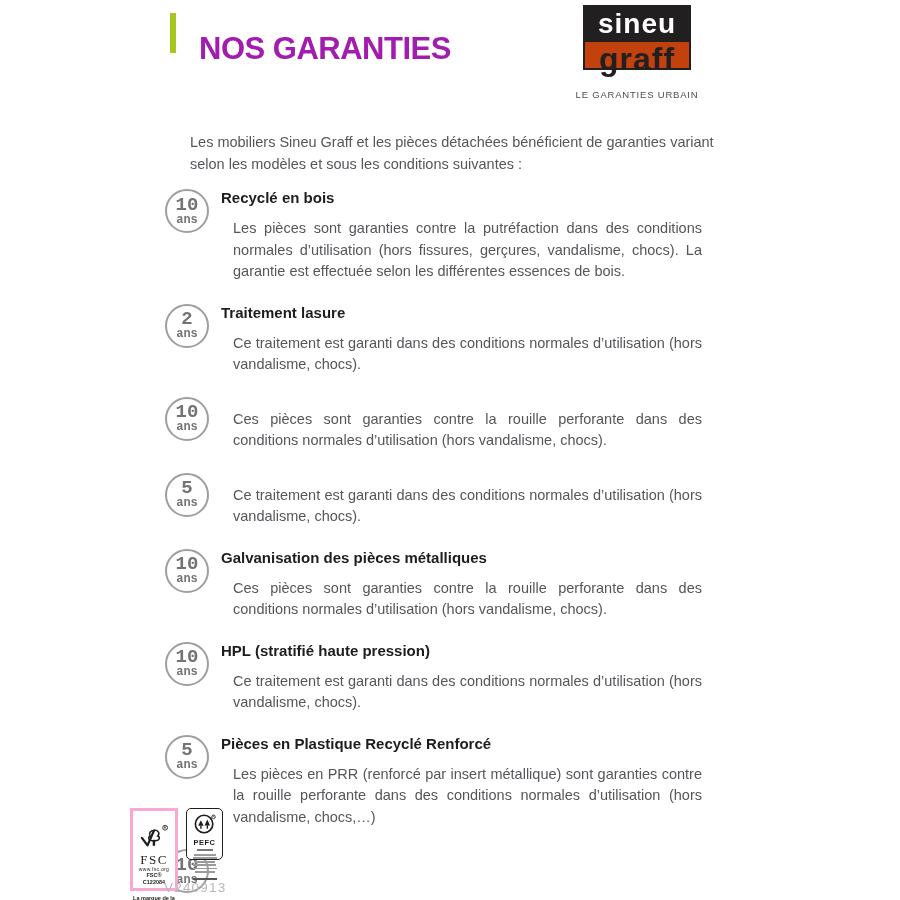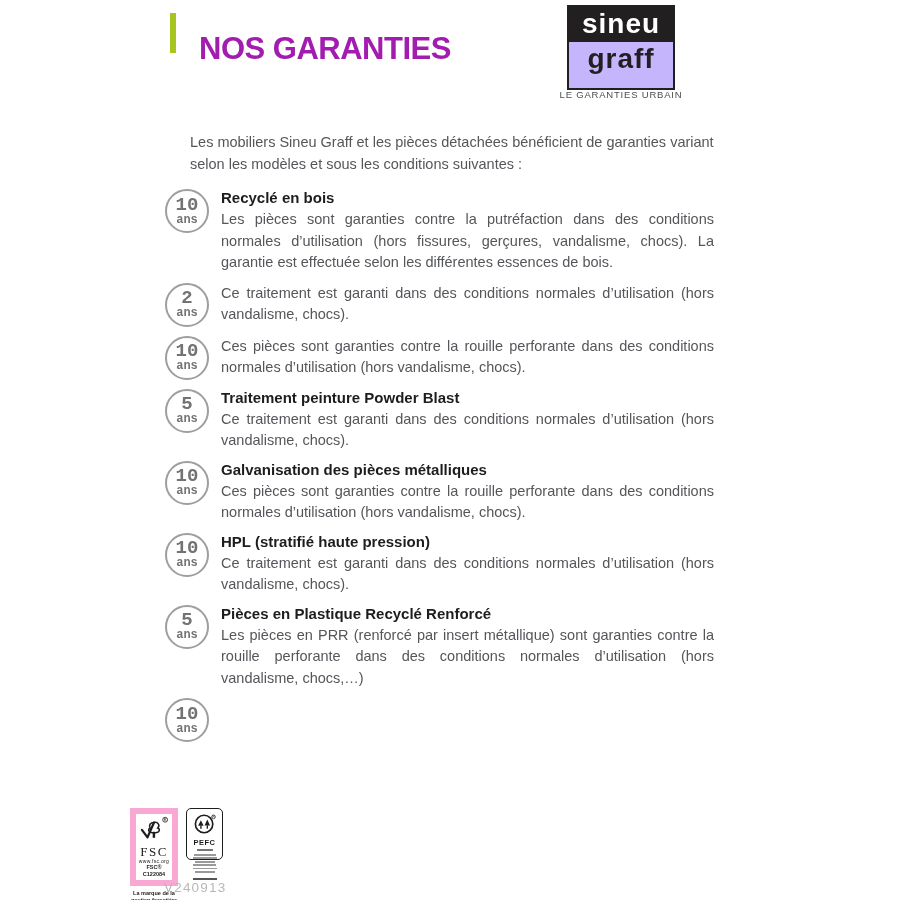--- a/index.html
+++ b/index.html
@@ -21,31 +21,31 @@
   }
   .page-title {
     position: absolute; left: 183px; top: 13px;
     margin: 16px;
     font-size: 31px; line-height: 40px;
     font-weight: 700; letter-spacing: -0.5px;
     color: #a21caf;
   }
 
   
-  .logo { position: absolute; left: 567px; top: 5px; width: 108px; text-align: center; }
+  .logo { position: absolute; left: 583px; top: 5px; width: 108px; text-align: center; }
   .logo-top {
     background: #221f20; color: #ffffff;
     height: 37px; line-height: 37px;
     font-size: 28px; font-weight: 700; letter-spacing: 1px;
   }
   .logo-bottom {
-    background: #c4b5fd; color: #221f20;
+    background: #c2410c; color: #221f20;
     border: 2px solid #221f20; border-top: none;
-    height: 48px; line-height: 34px;
-    font-size: 28px; font-weight: 700; letter-spacing: 1px;
+    height: 28px; line-height: 34px;
+    font-size: 32px; font-weight: 700; letter-spacing: 1px;
   }
   .logo-tagline {
     position: absolute; top: 84px; left: 50%;
     transform: translateX(-50%);
     white-space: nowrap;
     font-size: 9.5px; letter-spacing: 0.8px;
     color: #4c4d4f;
   }
 
   
@@ -65,27 +65,27 @@
     color: #737373; background: #fff; font-family: Liberation Mono, monospace;
   }
   .badge .years { font-weight: 700; font-size: 19px; line-height: 17px; }
   .badge .unit  { font-weight: 700; font-size: 12px; line-height: 12px; }
   .item-text { flex: 1; min-width: 0; }
   .item-title {
     margin: 0 0 3px; font-size: 15px; line-height: 17px;
     font-weight: 700; color: #1d1d1b;
   }
   .item-body {
-    margin: 0; font-size: 14.5px; line-height: 21.5px;
+    margin: 12px; font-size: 14.5px; line-height: 21.5px;
     text-align: justify; color: #54565a;
   }
 
   
   .fsc { position: absolute; left: 130px; top: 808px; width: 48px; text-align: center; color: #1d1d1b; }
-  .fsc-box { border: 6px solid #f9a8d4; padding: 2px 2px 2px; background: #fff; }
+  .fsc-box { border: 3px solid #f9a8d4; padding: 13px 2px 2px; background: #fff; }
   .fsc-name { font-family: "Liberation Serif", serif; font-size: 13px; line-height: 12px; letter-spacing: 1.5px; }
   .fsc-url  { font-size: 5px; line-height: 6px; letter-spacing: 0.3px; }
   .fsc-code { font-size: 5.5px; line-height: 7px; font-weight: 700; }
   .fsc-caption { font-size: 5.5px; line-height: 6.5px; margin-top: 4px; font-weight: 700; color: #1d1d1b; }
 
   .pefc {
     position: absolute; left: 186px; top: 808px;
     width: 37px; height: 52px;
     border: 1.5px solid #1d1d1b; border-radius: 5px;
     background: #fff; text-align: center; padding-top: 4px;
@@ -131,41 +131,41 @@
         <p class="item-body">Les pièces sont garanties contre la putréfaction dans des conditions normales d’utilisation (hors fissures, gerçures, vandalisme, chocs). La garantie est effectuée selon les différentes essences de bois.</p>
       </div>
     </div>
 
     <div class="item">
       <div class="badge">
         <span class="years">2</span>
         <span class="unit">ans</span>
       </div>
       <div class="item-text">
+        <h3 class="item-title">Traitement lasure</h3>
         <p class="item-body">Ce traitement est garanti dans des conditions normales d’utilisation (hors vandalisme, chocs).</p>
       </div>
     </div>
 
     <div class="item">
       <div class="badge">
         <span class="years">10</span>
         <span class="unit">ans</span>
       </div>
       <div class="item-text">
         <p class="item-body">Ces pièces sont garanties contre la rouille perforante dans des conditions normales d’utilisation (hors vandalisme, chocs).</p>
       </div>
     </div>
 
     <div class="item">
       <div class="badge">
         <span class="years">5</span>
         <span class="unit">ans</span>
       </div>
       <div class="item-text">
-        <h3 class="item-title">Traitement peinture Powder Blast</h3>
         <p class="item-body">Ce traitement est garanti dans des conditions normales d’utilisation (hors vandalisme, chocs).</p>
       </div>
     </div>
 
     <div class="item">
       <div class="badge">
         <span class="years">10</span>
         <span class="unit">ans</span>
       </div>
       <div class="item-text">

